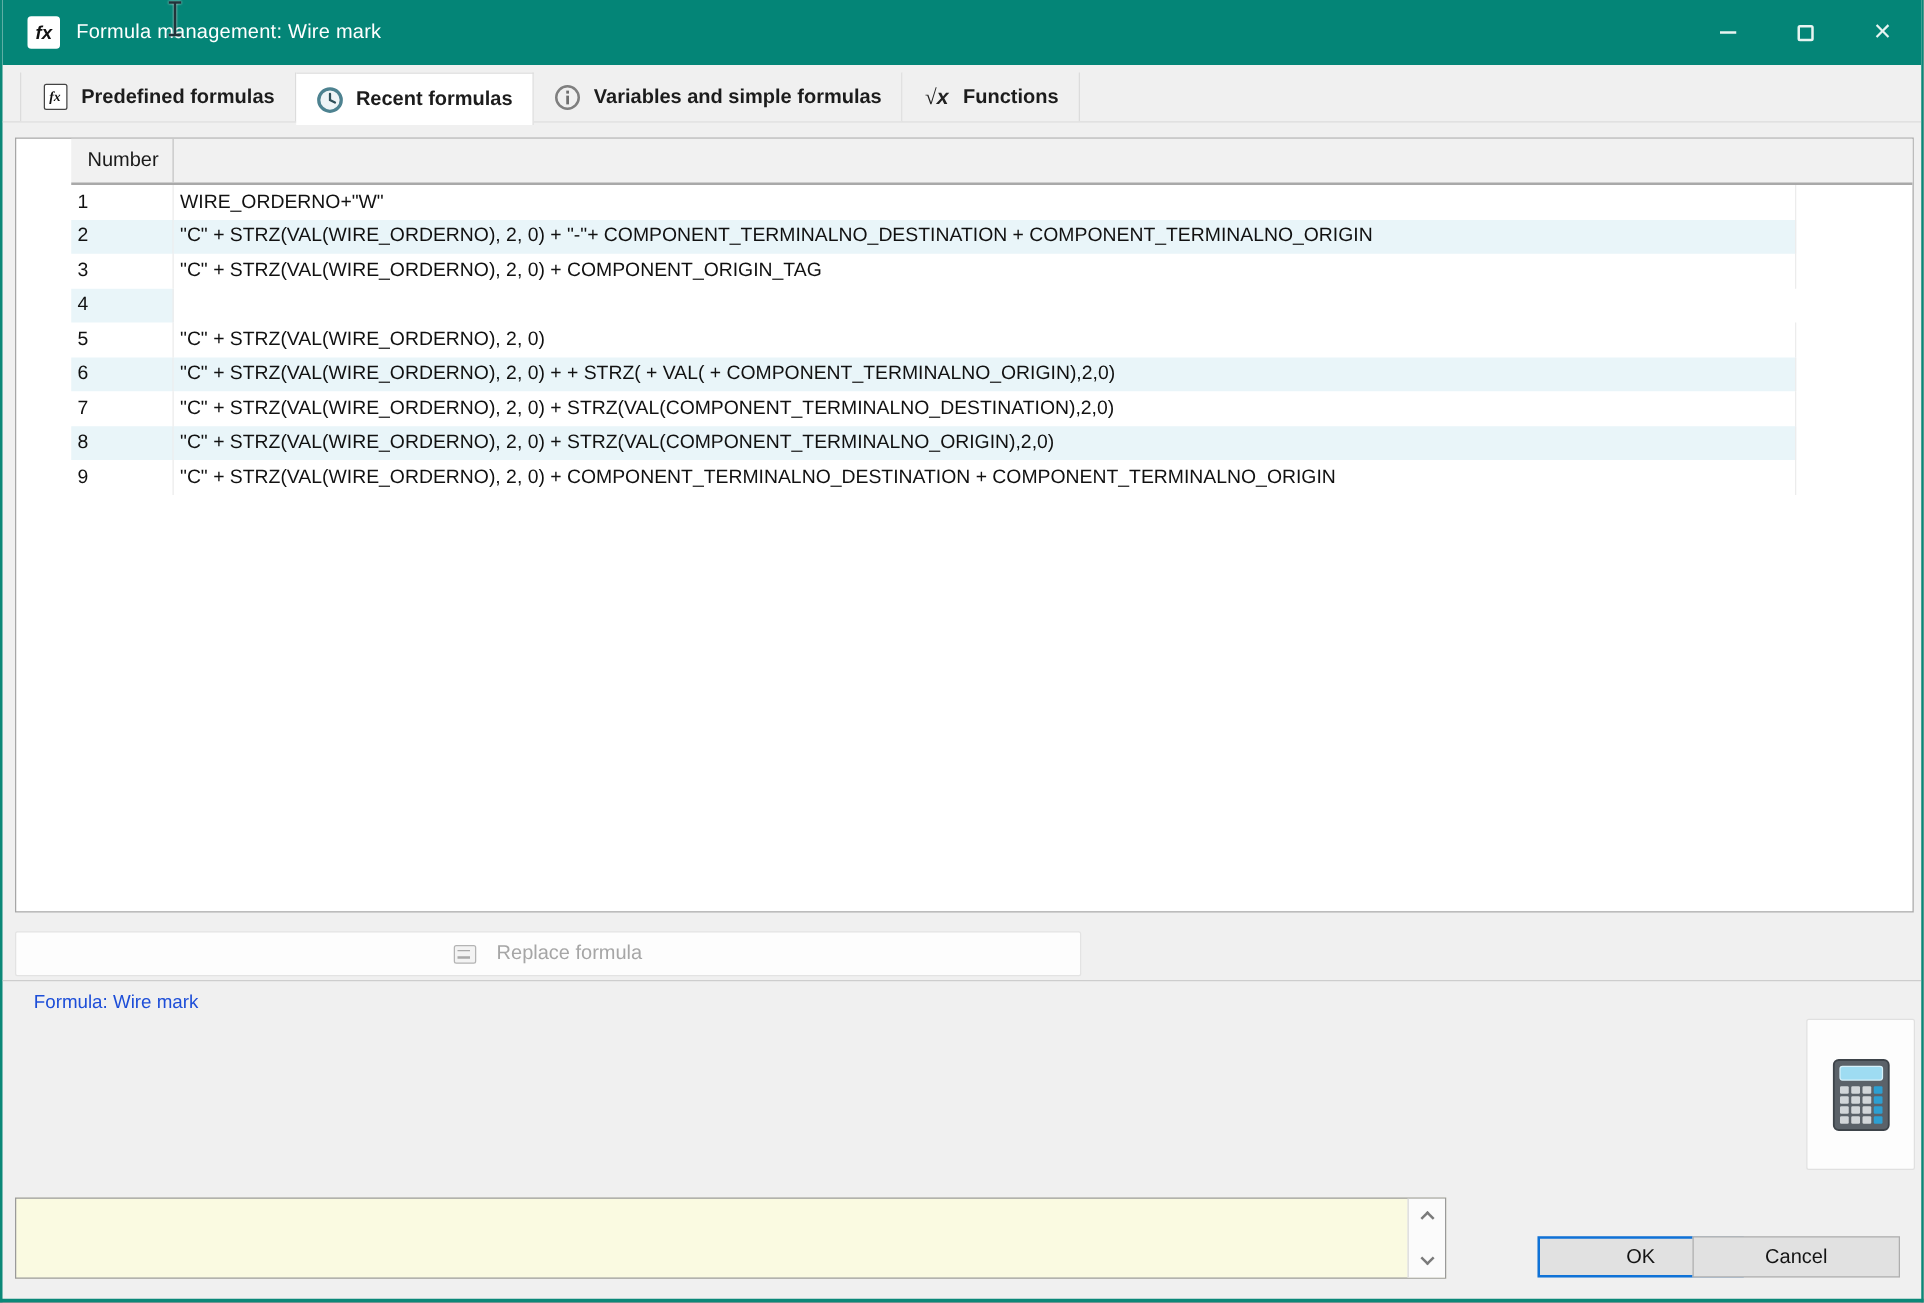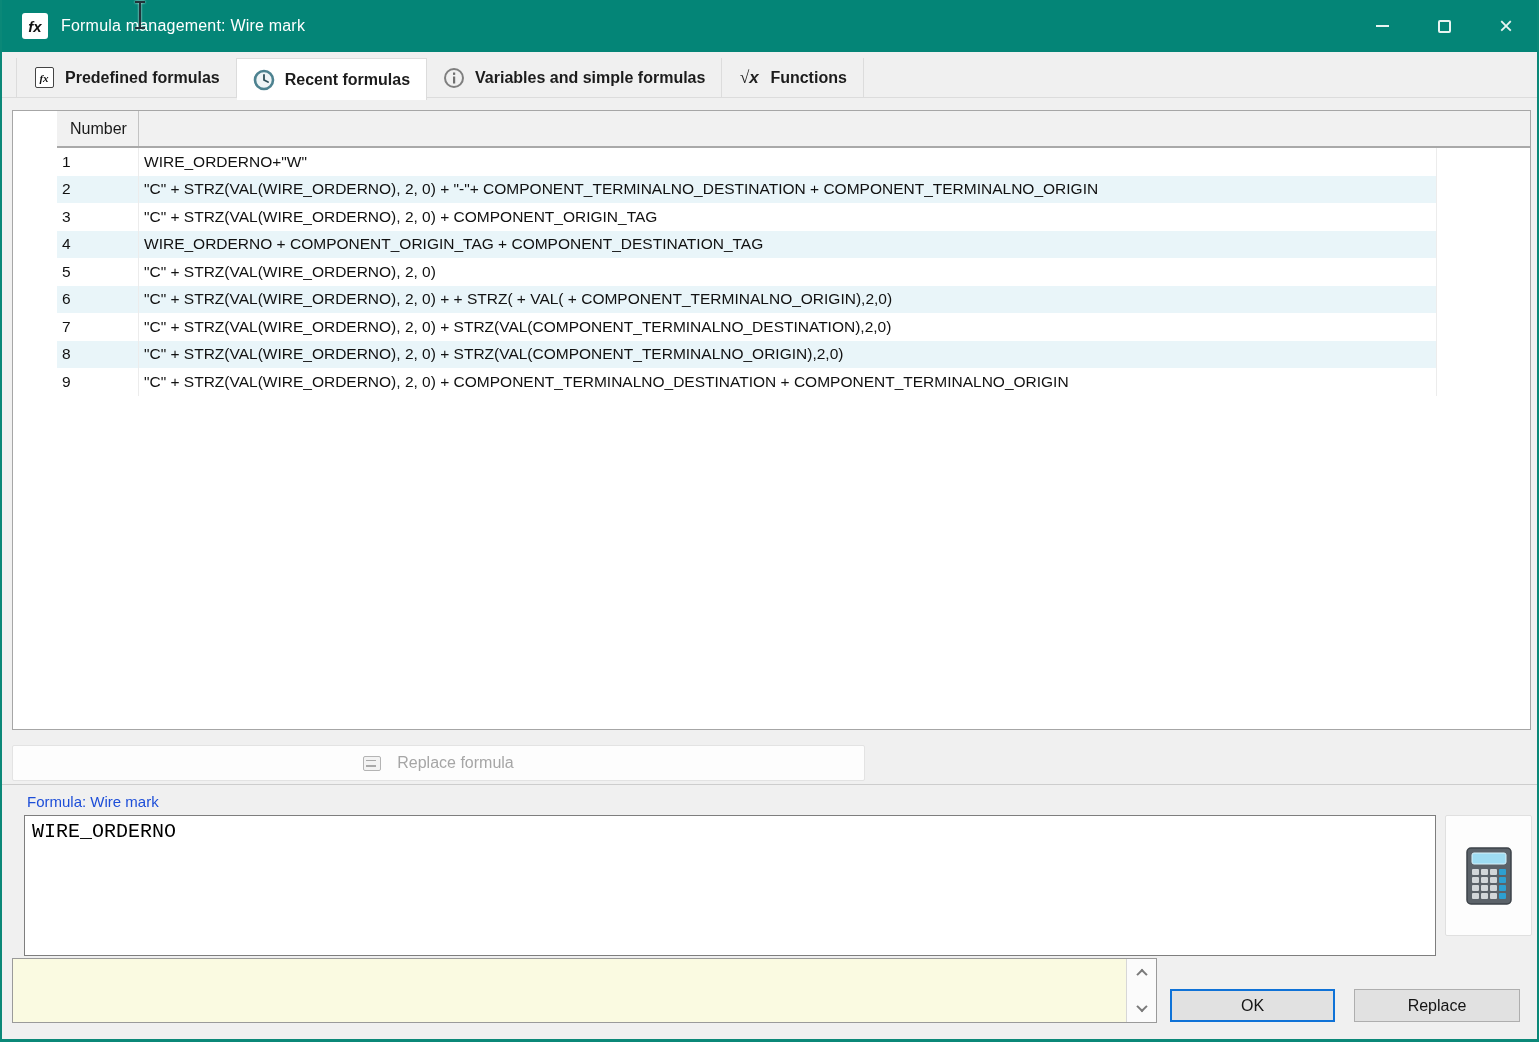--- a/index.html
+++ b/index.html
@@ -58,21 +58,21 @@
   .msgbox{position:absolute;left:10px;top:958px;width:1145px;height:65px;background:#fafae1;border:1px solid #9a9a9a;display:flex;}
   .msg-text{flex:1;font-size:14px;color:#333;padding:4px 6px;}
   .msg-scroll{width:30px;background:#fbfbfb;border-left:1px solid #d7d7d7;position:relative;}
   .sbtn{position:absolute;left:0;width:100%;height:20px;display:flex;align-items:center;justify-content:center;}
   .sbtn.up{top:4px;} .sbtn.down{bottom:4px;}
   .chev{width:8px;height:8px;border-left:2px solid #7a7a7a;border-top:2px solid #7a7a7a;}
   .chev.u{transform:rotate(45deg) translate(1px,1px);}
   .chev.d{transform:rotate(225deg) translate(1px,1px);}
   .btn{position:absolute;top:989px;height:33px;background:#e1e1e1;font-size:16px;color:#141414;
        display:flex;align-items:center;justify-content:center;}
-  .ok{left:1168px;width:165px;border:2px solid #0f72d7;}
+  .ok{left:1228px;width:165px;border:2px solid #0f72d7;}
   .cancel{left:1352px;width:166px;border:1px solid #aeaeae;}
 </style>
 </head>
 <body>
 
 <div class="window">
 
   <div class="titlebar">
     <div class="appicon">
         <span>fx</span>
@@ -144,21 +144,20 @@
       <div class="trow">
           <div class="cnum">2</div>
           <div class="cfor">"C" + STRZ(VAL(WIRE_ORDERNO), 2, 0) + "-"+ COMPONENT_TERMINALNO_DESTINATION + COMPONENT_TERMINALNO_ORIGIN</div>
         </div>
       <div class="trow">
           <div class="cnum">3</div>
           <div class="cfor">"C" + STRZ(VAL(WIRE_ORDERNO), 2, 0) + COMPONENT_ORIGIN_TAG</div>
         </div>
       <div class="trow">
           <div class="cnum">4</div>
-          <div class="cfor">WIRE_ORDERNO + COMPONENT_ORIGIN_TAG + COMPONENT_DESTINATION_TAG</div>
         </div>
       <div class="trow">
           <div class="cnum">5</div>
           <div class="cfor">"C" + STRZ(VAL(WIRE_ORDERNO), 2, 0)</div>
         </div>
       <div class="trow">
           <div class="cnum">6</div>
           <div class="cfor">"C" + STRZ(VAL(WIRE_ORDERNO), 2, 0) +  + STRZ( + VAL( + COMPONENT_TERMINALNO_ORIGIN),2,0)</div>
         </div>
       <div class="trow">
@@ -176,21 +175,20 @@
     </div>
   </div>
 
   <div class="replace-btn">
     <span class="rep-icon"></span>
     <span>Replace formula</span>
   </div>
 
   <div class="divider"></div>
   <div class="fg-label">Formula: Wire mark</div>
-  <textarea class="fg-text" spellcheck="false" style="">WIRE_ORDERNO</textarea>
 
   <div class="calc-btn">
     <svg width="46" height="58" viewBox="0 0 46 58">
       <rect x="1" y="1" width="44" height="56" rx="4" fill="#5b6269" stroke="#3d4349" stroke-width="1.5"></rect>
       <rect x="6" y="6" width="34" height="11" rx="2" fill="#9edcf2" stroke="#d7f1fa" stroke-width="1"></rect>
       <g>
         <rect x="6" y="22" width="7" height="6" rx="1" fill="#d2d6d9"></rect>
           <rect x="15" y="22" width="7" height="6" rx="1" fill="#d2d6d9"></rect>
           <rect x="24" y="22" width="7" height="6" rx="1" fill="#d2d6d9"></rect>
           <rect x="33" y="22" width="7" height="6" rx="1" fill="#2d9fd1"></rect>
@@ -216,15 +214,15 @@
       <div class="sbtn up">
           <span class="chev u"></span>
         </div>
       <div class="sbtn down">
           <span class="chev d"></span>
         </div>
     </div>
   </div>
 
   <div class="btn ok">OK</div>
-  <div class="btn cancel">Replace</div>
+  <div class="btn cancel">Cancel</div>
 
 </div>
 
 </body></html>

